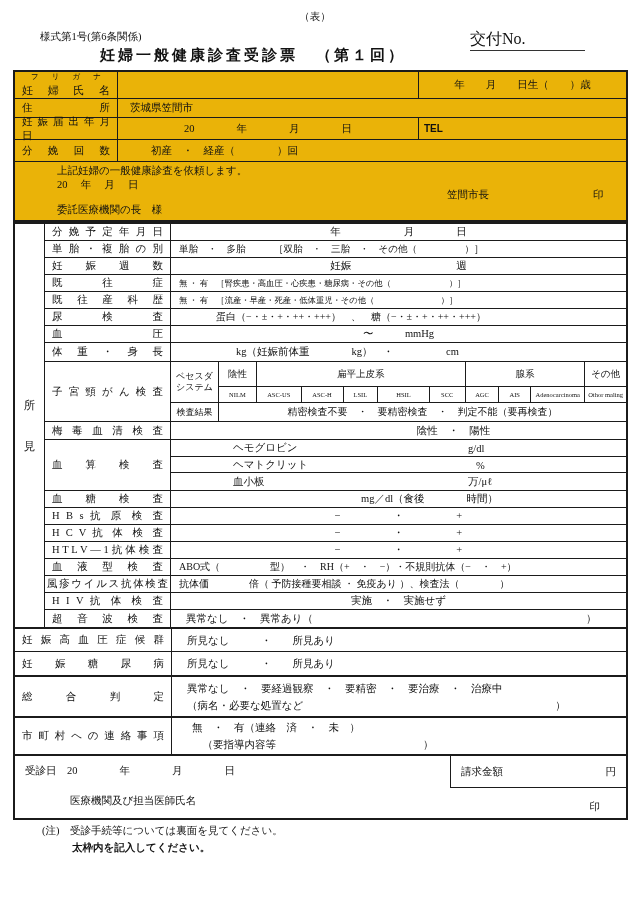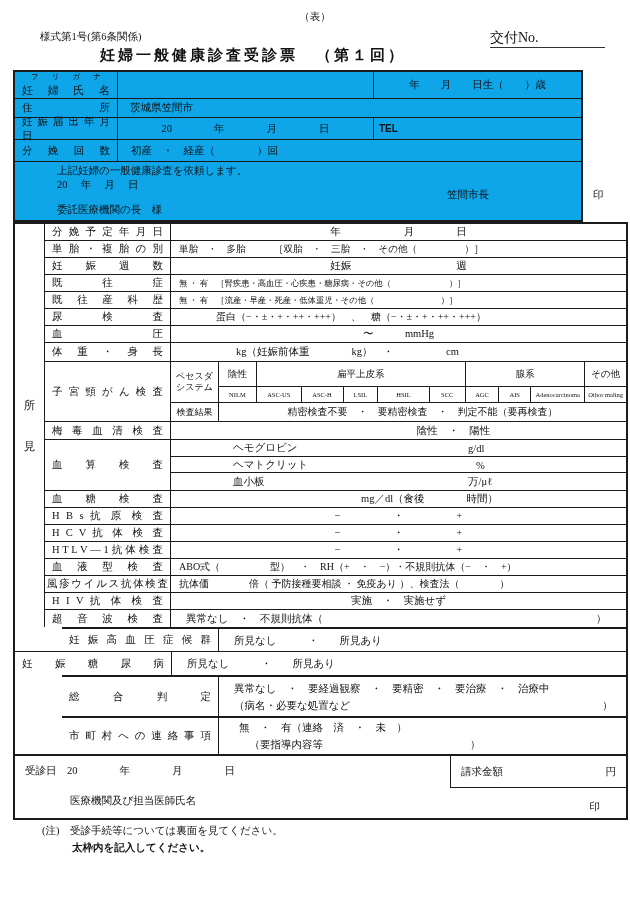--- a/index.html
+++ b/index.html
@@ -3,21 +3,21 @@
 <meta charset="utf-8">
 <style>
   html,body{margin:0;padding:0;background:#fff;}
   body{width:630px;height:903px;font-family:"Liberation Serif","DejaVu Serif",serif;color:#111;}
   .sheet{position:relative;width:630px;height:903px;background:#fff;overflow:hidden;}
   .abs{position:absolute;}
   
   .jl{display:block;width:100%;text-align:justify;text-align-last:justify;padding:0 7px;box-sizing:border-box;white-space:pre-line;}
   .pre{white-space:pre;}
   
-  .t1{position:absolute;left:13px;top:70px;width:570px;height:152px;border:2px solid #1b1b1b;box-sizing:border-box;display:flex;flex-direction:column;background:#0ea5e9;}
+  .t1{position:absolute;left:13px;top:70px;width:615px;height:152px;border:2px solid #1b1b1b;box-sizing:border-box;display:flex;flex-direction:column;background:#eab308;}
   .t1row{display:flex;border-bottom:1px solid #1b1b1b;box-sizing:border-box;align-items:stretch;}
   .t1row:last-child{border-bottom:none;}
   .c-l{width:103px;border-right:1px solid #1b1b1b;display:flex;align-items:center;box-sizing:border-box;font-size:10.5px;}
   .c-m{flex:1;display:flex;align-items:center;box-sizing:border-box;font-size:10.5px;overflow:hidden;}
   .c-r{width:208px;border-left:1px solid #1b1b1b;display:flex;align-items:center;justify-content:center;box-sizing:border-box;font-size:10.5px;overflow:hidden;}
   .namecell{flex-direction:column;justify-content:center;gap:1px;}
   .furi{font-size:7.5px;display:block;width:100%;text-align:justify;text-align-last:justify;padding:0 16px;box-sizing:border-box;}
   .tel{justify-content:flex-start;padding-left:5px;font-family:"Liberation Sans",sans-serif;font-weight:bold;font-size:10px;}
   .reqblock{position:relative;flex:1;font-size:10.5px;}
   
@@ -57,31 +57,31 @@
   .bc span:nth-child(9){width:13.3%;}
   .bc span:nth-child(10){width:10%;border-right:none;}
   .bres{display:flex;height:18px;box-sizing:border-box;}
   
   .kright{flex:1;display:flex;flex-direction:column;}
   .ks{height:17px;border-bottom:1px solid #1b1b1b;box-sizing:border-box;position:relative;display:flex;align-items:center;font-size:10.5px;}
   .ks:last-child{border-bottom:none;}
   .unit{position:absolute;left:297px;top:50%;transform:translateY(-50%);white-space:pre;}
   
   .rB{display:flex;box-sizing:border-box;align-items:stretch;border-top:1px solid #1b1b1b;}
-  .thick{border-top:2px solid #1b1b1b;margin-left:47px;}
+  .thick{border-top:2px solid #1b1b1b;}
   .lbB{width:157px;border-right:1px solid #1b1b1b;display:flex;align-items:center;box-sizing:border-box;font-size:10.5px;}
   .ctB{flex:1;display:flex;flex-direction:column;justify-content:center;font-size:10.5px;overflow:hidden;box-sizing:border-box;}
   .h24{height:24px;} .h40{height:41px;} .h38{height:38px;}
   .line{white-space:pre;line-height:17px;}
   
   .visit{position:relative;height:64px;border-top:2px solid #1b1b1b;box-sizing:border-box;font-size:10.5px;}
   .claim{position:absolute;right:0;top:0;width:176px;height:32px;border-left:1px solid #1b1b1b;border-bottom:1px solid #1b1b1b;box-sizing:border-box;display:flex;align-items:center;justify-content:space-between;padding:0 10px;}
   
   .title{position:absolute;left:100px;top:46px;font-size:15px;font-weight:bold;letter-spacing:3px;white-space:pre;}
-  .grant{position:absolute;left:490px;top:29px;width:115px;border-bottom:1px solid #333;font-size:14px;white-space:pre;}
+  .grant{position:absolute;left:470px;top:29px;width:115px;border-bottom:1px solid #333;font-size:16px;white-space:pre;}
   .note{position:absolute;font-size:10.5px;white-space:pre;}
 </style>
 </head>
 <body>
 
 <div class="sheet">
 
   <div class="abs" style="left:50%;transform:translateX(-50%);top:10px;font-size:10.5px;">（表）</div>
   <div class="abs" style="left:40px;top:30px;font-size:10.5px;">様式第1号(第6条関係)</div>
   <div class="grant">交付No.</div>
@@ -102,21 +102,21 @@
         </div>
       <div class="c-m pre" style="padding-left:12px;">茨城県笠間市</div>
     </div>
     <div class="t1row" style="height:22px;">
       <div class="c-l">
           <span class="jl">妊 娠 届 出 年 月 日</span>
         </div>
       <div class="c-m pre" style="justify-content:center;">20　　　　年　　　　月　　　　日</div>
       <div class="c-r tel">TEL</div>
     </div>
-    <div class="t1row" style="height:22px;">
+    <div class="t1row" style="height:22px;gap:20px;">
       <div class="c-l">
           <span class="jl">分 娩 回 数</span>
         </div>
       <div class="c-m pre" style="padding-left:13px;">初産　・　経産（　　　　）回</div>
     </div>
     <div class="t1row reqblock">
       <span class="abs pre" style="left:42px;top:2px;">上記妊婦の一般健康診査を依頼します。</span>
       <span class="abs pre" style="left:42px;top:16px;">20　 年　 月　 日</span>
       <span class="abs pre" style="left:432px;top:26px;">笠間市長</span>
       <span class="abs pre" style="left:578px;top:26px;">印</span>
@@ -284,21 +284,21 @@
         <div class="rA">
           <div class="lb2">
               <span class="jl">H I V 抗 体 検 査</span>
             </div>
           <div class="ct cc pre">実施　・　実施せず</div>
         </div>
         <div class="rA">
           <div class="lb2">
               <span class="jl">超 音 波 検 査</span>
             </div>
-          <div class="ct pre pl15">異常なし　・　不規則抗体（　　　　　　　　　　　　　　　　　　　　　　　　　　）</div>
+          <div class="ct pre pl15">異常なし　・　異常あり（　　　　　　　　　　　　　　　　　　　　　　　　　　）</div>
         </div>
       </div>
     </div>
 
     <div class="rB thick h24">
       <div class="lbB">
           <span class="jl">妊 娠 高 血 圧 症 候 群</span>
         </div>
       <div class="ctB pl15">
           <span class="line">所見なし　　　・　　所見あり</span>

